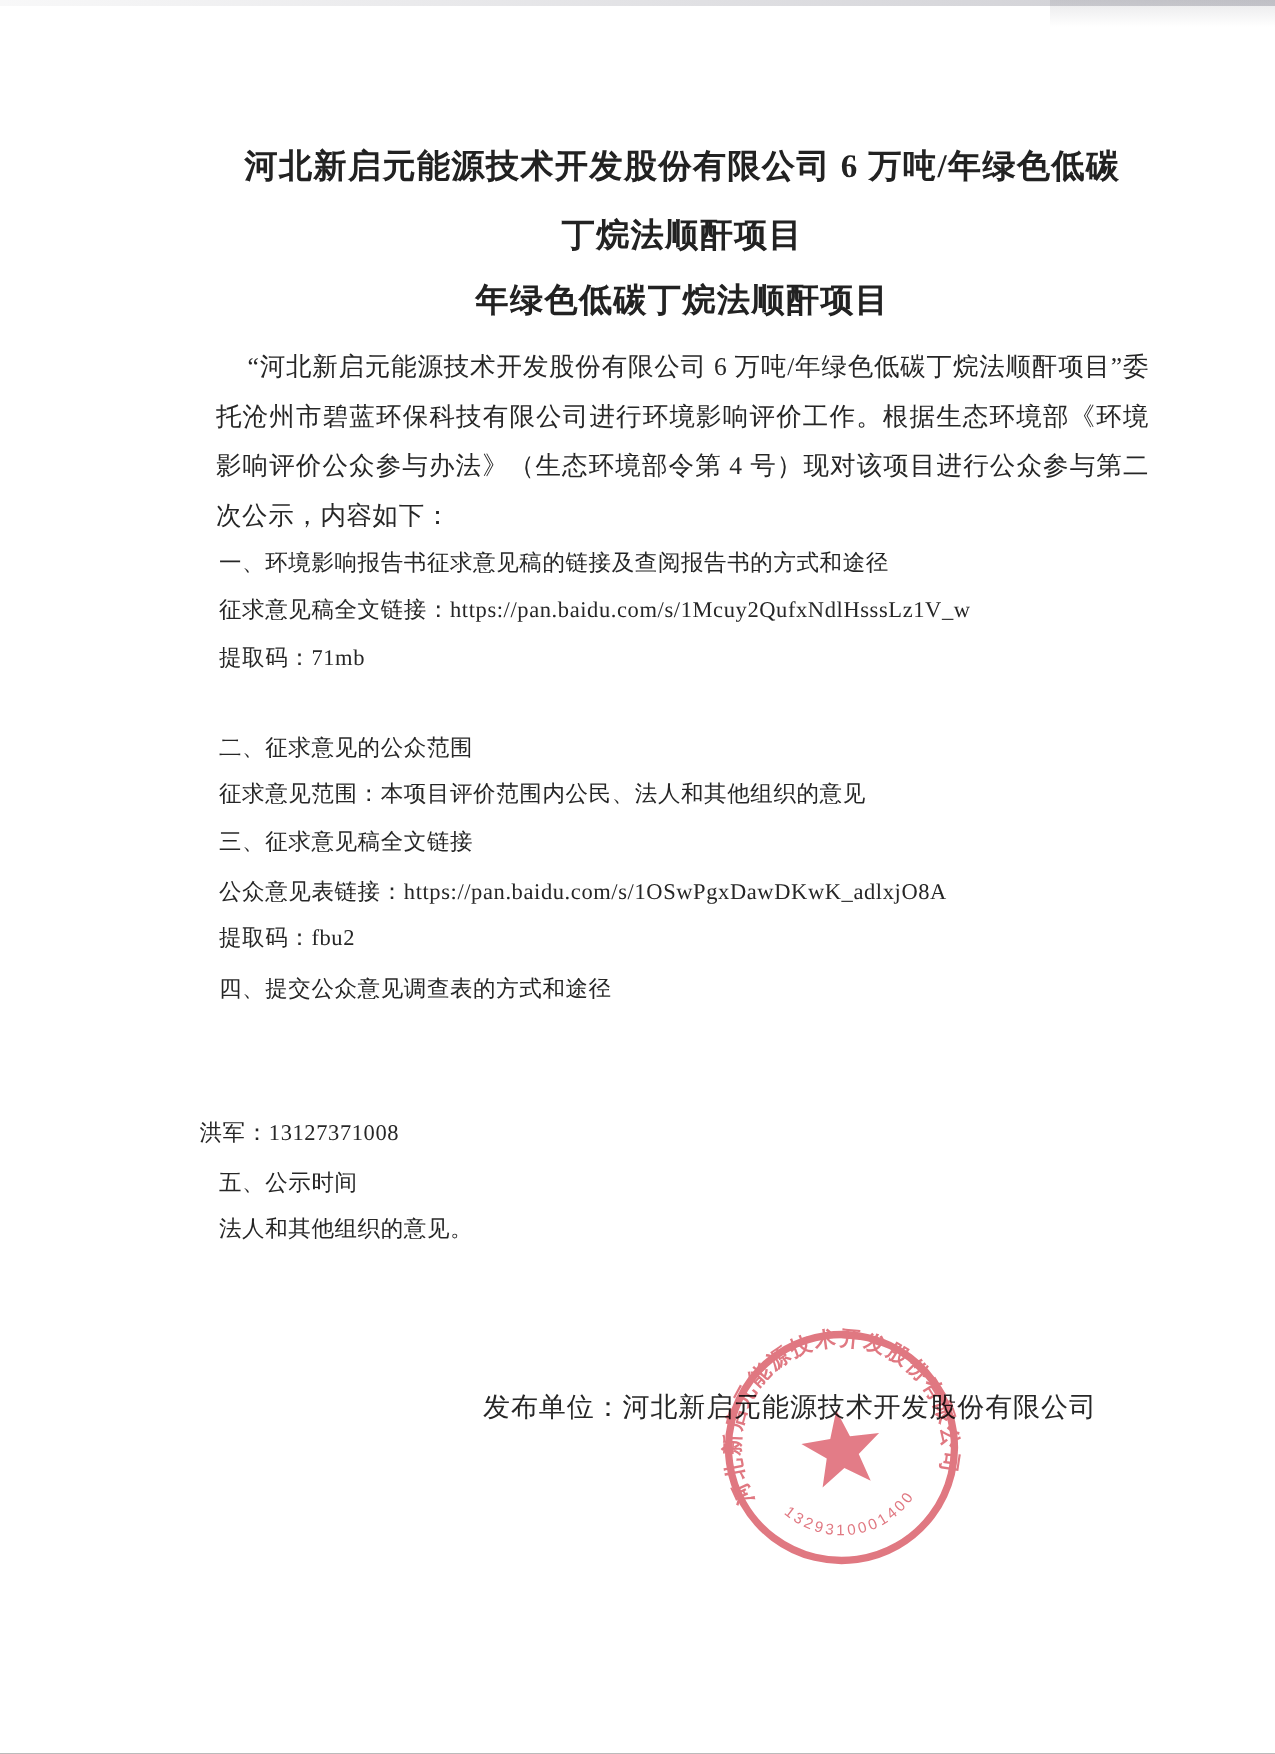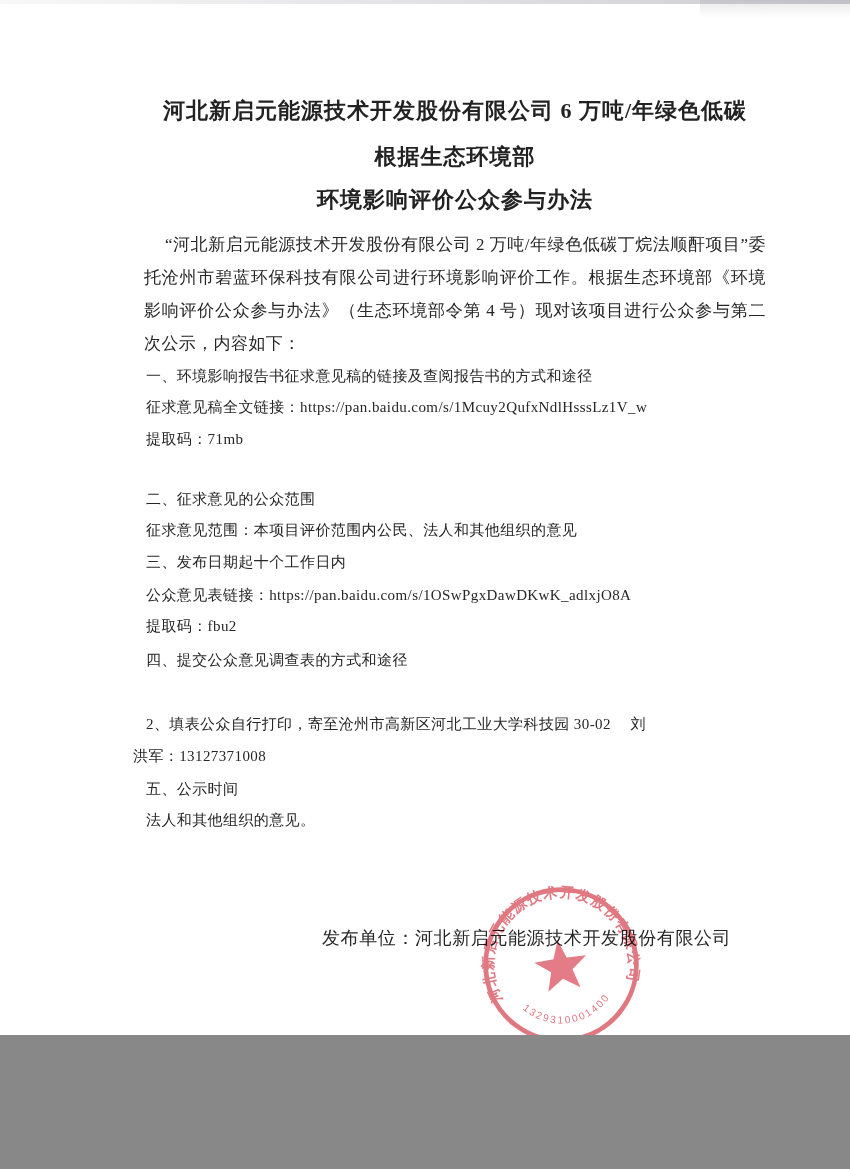--- a/index.html
+++ b/index.html
@@ -1,19 +1,19 @@
 <!DOCTYPE html>
 <html><head>
 <meta charset="utf-8">
 <style>
   html, body { margin: 0; padding: 0; background: #888; }
   .page {
     position: relative;
     width: 850px;
-    height: 1035px;
+    height: 1169px;
     margin: 0 auto;
     background: #ffffff;
     overflow: hidden;
     font-family: "Liberation Serif", "DejaVu Serif", serif;
     color: #262626;
   }
   
   .scan-top-edge {
     position: absolute; top: 0; left: 0; width: 850px; height: 4px;
     background: linear-gradient(to right, rgba(120,120,130,0.05), rgba(110,110,125,0.35));
@@ -83,38 +83,37 @@
     font-family: "Liberation Sans", "DejaVu Sans", sans-serif; }
 </style>
 </head>
 <body>
 
 <div class="page">
   <div class="scan-top-edge"></div>
   <div class="scan-corner"></div>
 
   <div class="title t1">河北新启元能源技术开发股份有限公司 6 万吨/年绿色低碳</div>
-  <div class="title t2">根据生态环境部</div>
-  <div class="title t3">环境影响评价公众参与办法</div>
+  <div class="title t2">丁烷法顺酐项目</div>
+  <div class="title t3">年绿色低碳丁烷法顺酐项目</div>
 
-  <p class="intro">“河北新启元能源技术开发股份有限公司 2 万吨/年绿色低碳丁烷法顺酐项目”委托沧州市碧蓝环保科技有限公司进行环境影响评价工作。根据生态环境部《环境影响评价公众参与办法》（生态环境部令第 4 号）现对该项目进行公众参与第二次公示，内容如下：</p>
+  <p class="intro">“河北新启元能源技术开发股份有限公司 6 万吨/年绿色低碳丁烷法顺酐项目”委托沧州市碧蓝环保科技有限公司进行环境影响评价工作。根据生态环境部《环境影响评价公众参与办法》（生态环境部令第 4 号）现对该项目进行公众参与第二次公示，内容如下：</p>
 
   <div class="line l-s1h">一、环境影响报告书征求意见稿的链接及查阅报告书的方式和途径</div>
   <div class="line l-s1link">征求意见稿全文链接：https://pan.baidu.com/s/1Mcuy2QufxNdlHsssLz1V_w</div>
   <div class="line l-s1code">提取码：71mb</div>
 
   <div class="line l-s2scope">征求意见范围：本项目评价范围内公民、法人和其他组织的意见</div>
   <div class="line l-s2h">二、征求意见的公众范围</div>
 
-  <div class="line l-s3h">三、发布日期起十个工作日内</div>
+  <div class="line l-s3h">三、征求意见稿全文链接</div>
   <div class="line l-s3link">公众意见表链接：https://pan.baidu.com/s/1OSwPgxDawDKwK_adlxjO8A</div>
   <div class="line l-s3code">提取码：fbu2</div>
 
   <div class="line l-s4h">四、提交公众意见调查表的方式和途径</div>
-  <div class="line l-s4i2a">2、填表公众自行打印，寄至沧州市高新区河北工业大学科技园 30-02　 刘</div>
   <div class="line l-s4i2b">洪军：13127371008</div>
 
   <div class="line l-s5h">五、公示时间</div>
   <div class="line l-s5t">法人和其他组织的意见。</div>
 
   <div class="footer-line publisher">发布单位：河北新启元能源技术开发股份有限公司</div>
 
   <svg class="stamp" viewBox="0 0 200 200" xmlns="http://www.w3.org/2000/svg" xmlns:xlink="http://www.w3.org/1999/xlink">
     <circle class="seal-ring" cx="100" cy="100" r="93"></circle>
     <path id="sealTopArc" d="M 28.8 144.5 A 84 84 0 1 1 171.2 144.5" fill="none"></path>

